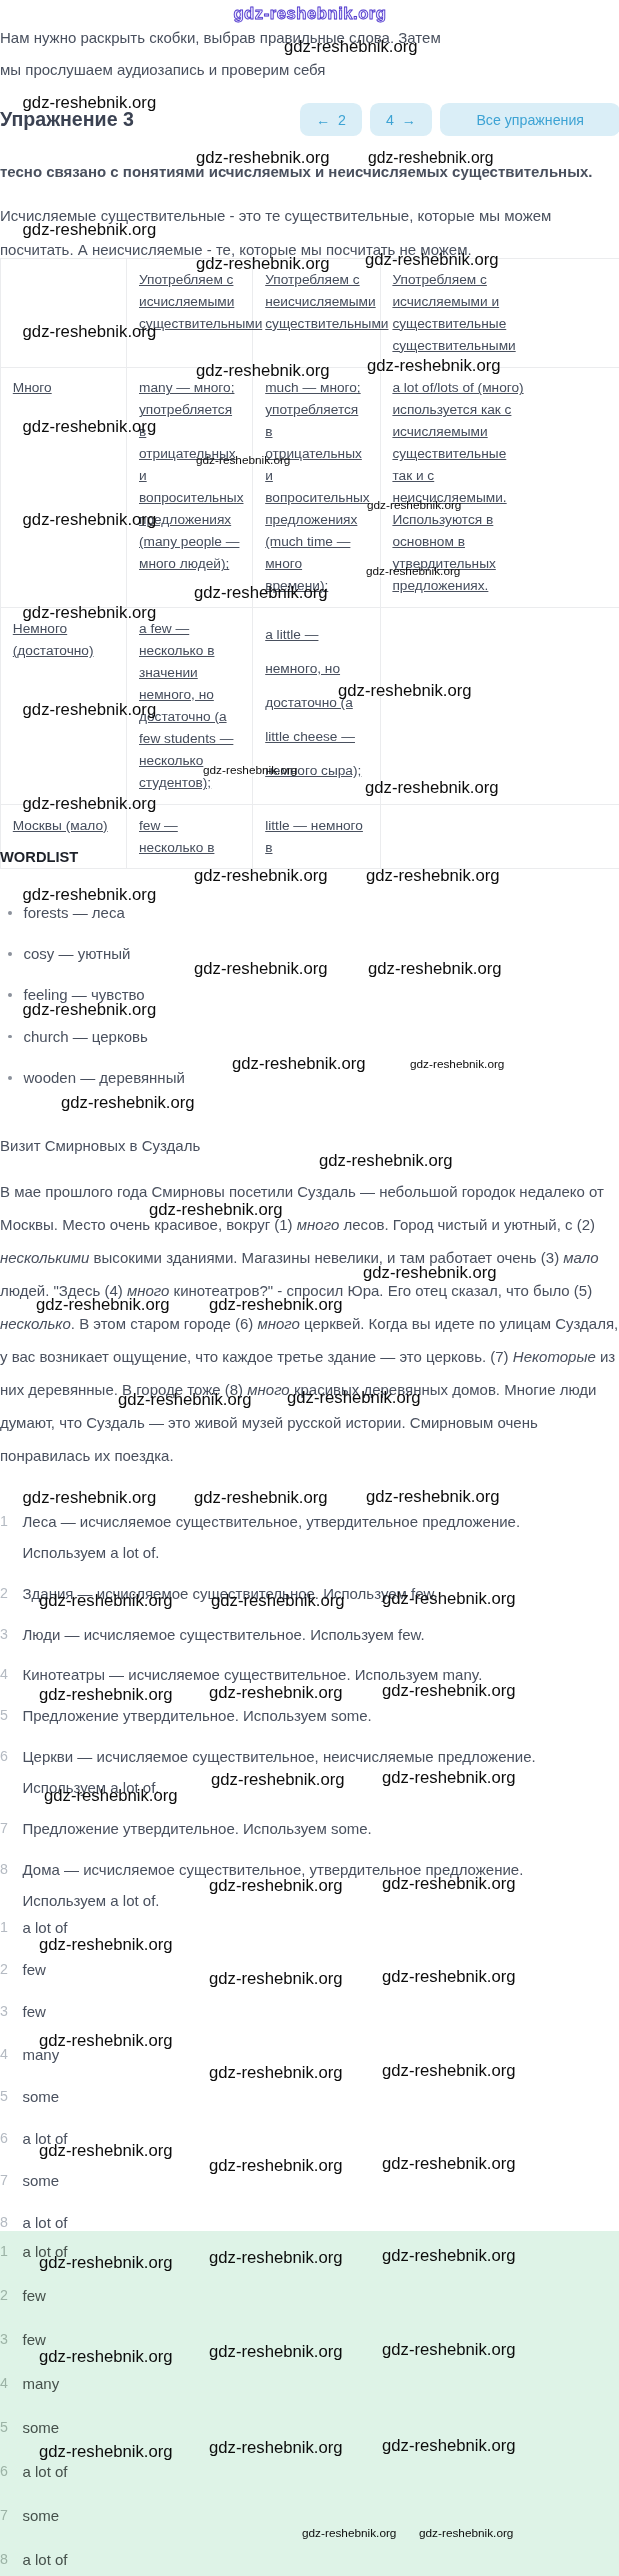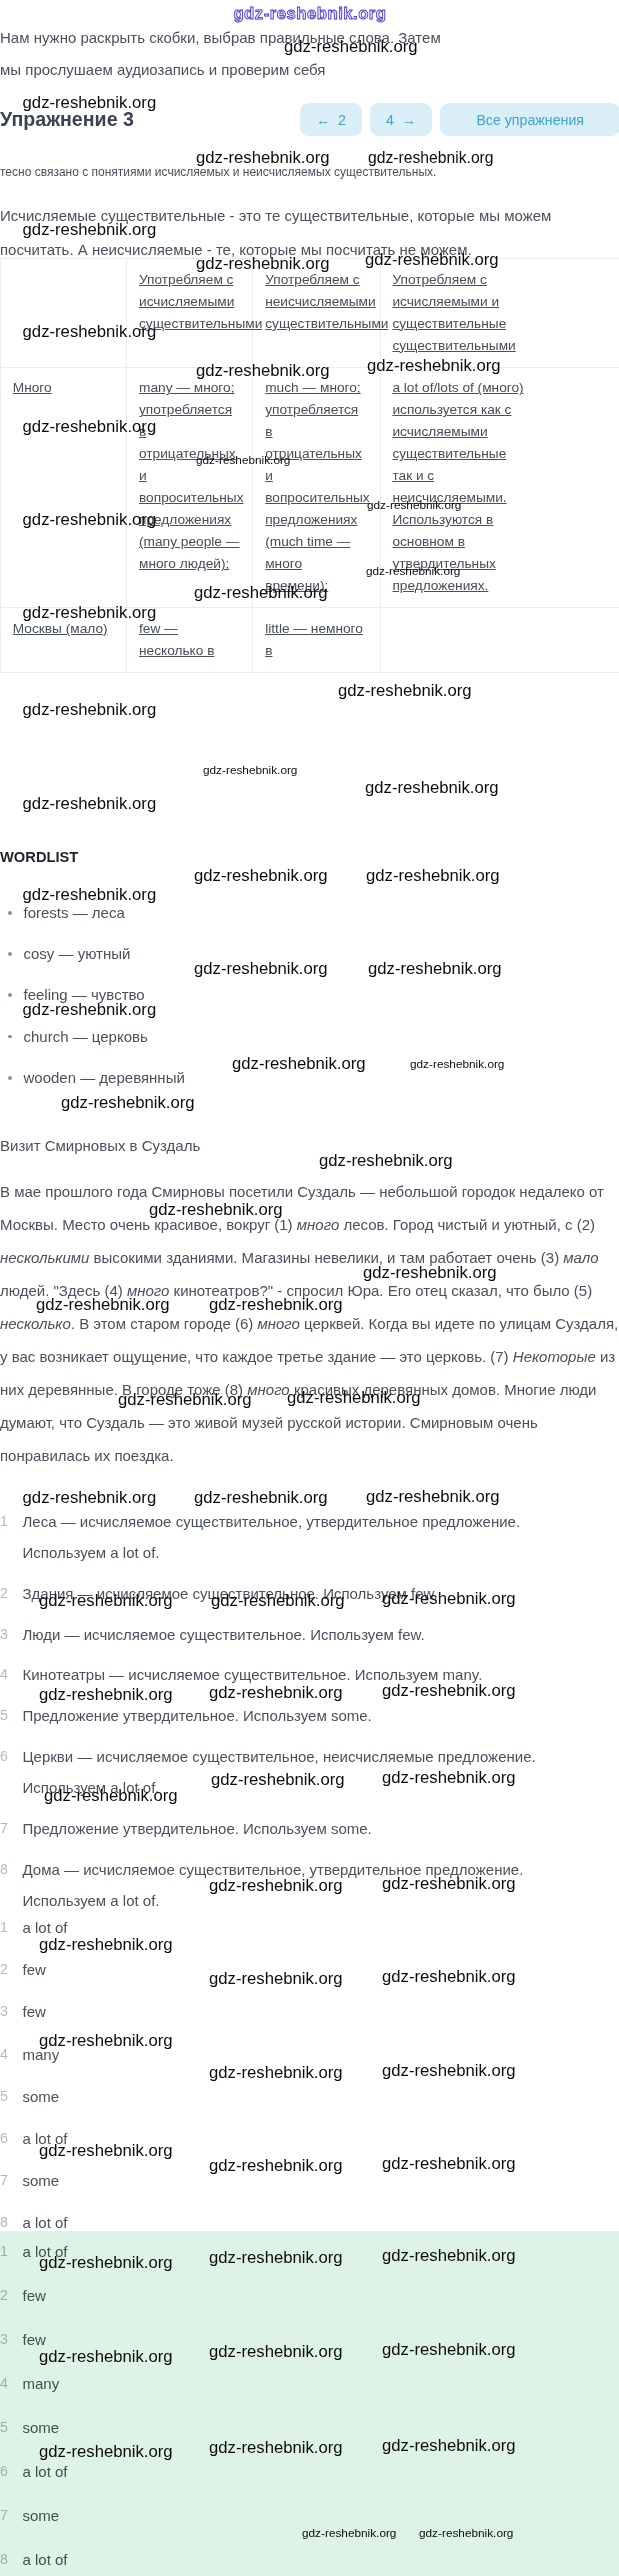--- a/index.html
+++ b/index.html
@@ -18,21 +18,21 @@
   
   .header-row{top:103px;display:flex;justify-content:space-between;align-items:center;}
   .page-title{font-size:19.6px;font-weight:bold;color:#3b4252;}
   .nav-btns{display:flex;gap:8.8px;}
   .nav-btn{background:#daeef7;color:#3da3d4;border:none;border-radius:8.8px;height:33px;
            font-family:"Liberation Sans",sans-serif;font-size:14.2px;display:flex;align-items:center;
            justify-content:center;gap:7.8px;cursor:pointer;padding:0 15.7px;}
   .nav-btn.wide{padding:0 36px;}
 
   
-  .theory1{top:155px;font-size:12px;line-height:34px;}
+  .theory1{top:155px;font-size:15px;line-height:34px;font-weight:bold;}
   .theory2{top:199px;font-size:15px;line-height:34px;}
 
   
   .gram-table{top:258px;text-decoration:underline;}
   table{border-collapse:collapse;width:620px;table-layout:fixed;}
   td,th{border:1px solid #ebecee;vertical-align:top;text-align:left;padding:9.8px 11.8px;
         font-size:13.7px;line-height:22px;font-weight:normal;color:#454d5c;}
   col.c1{width:126px;}col.c2{width:126px;}col.c3{width:127px;}col.c4{width:239px;}
   .cell-narrow{max-width:137px;}
   .lh-big{line-height:34px;}
@@ -110,20 +110,28 @@
         <th>
               <div class="cell-narrow">Употребляем с исчисляемыми и существительные существительными</div>
             </th>
       </tr>
       <tr>
         <td>Много</td>
         <td>many — много; употребляется в отрицательных и вопросительных предложениях (many people — много людей);</td>
         <td>much — много; употребляется в отрицательных и вопросительных предложениях (much time — много времени);</td>
         <td>
               <div class="cell-narrow">a lot of/lots of (много) используется как с исчисляемыми существительные так и с неисчисляемыми. Используются в основном в утвердительных предложениях.</div>
+            </td>
+      </tr>
+      <tr>
+        <td>Немного (достаточно)</td>
+        <td>a few — несколько в значении немного, но достаточно (a few students — несколько студентов);</td>
+        <td class="lh-big">a little — немного, но достаточно (a little cheese — немного сыра);</td>
+        <td>
+              <div class="cell-narrow"></div>
             </td>
       </tr>
       <tr>
         <td>Москвы (мало)</td>
         <td>few — несколько в</td>
         <td>little — немного в</td>
         <td>
               <div class="cell-narrow"></div>
             </td>
       </tr>

